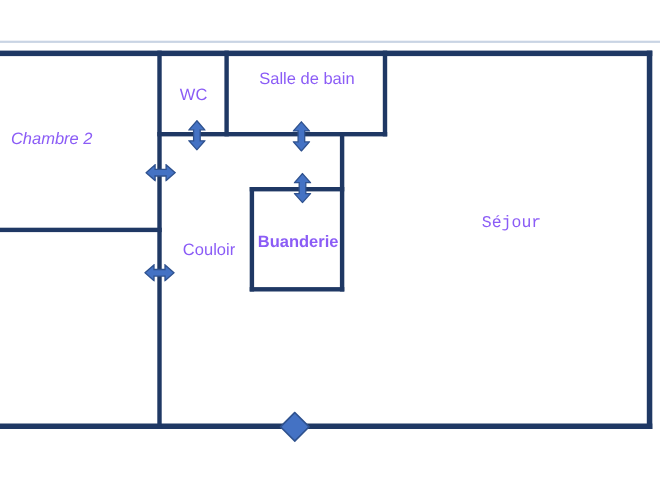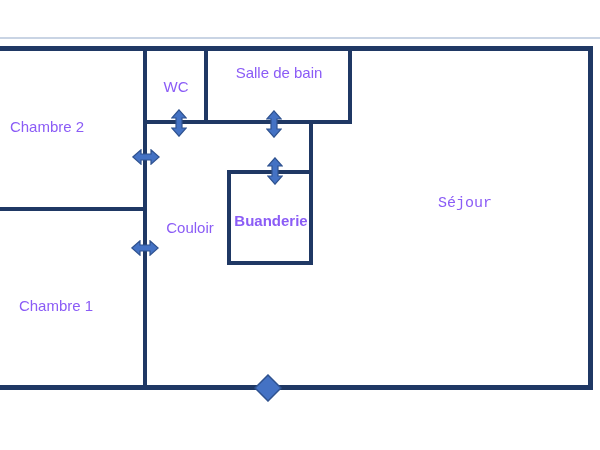--- a/index.html
+++ b/index.html
@@ -30,27 +30,26 @@
   <div class="wall" style="left:143px;top:46px;width:4px;height:344px;"></div>
   <div class="wall" style="left:0;top:207px;width:147px;height:4px;"></div>
   <div class="wall" style="left:204px;top:46px;width:4px;height:78px;"></div>
   <div class="wall" style="left:143px;top:120px;width:209px;height:4px;"></div>
   <div class="wall" style="left:348px;top:46px;width:4px;height:78px;"></div>
   <div class="wall" style="left:309px;top:120px;width:4px;height:145px;"></div>
   <div class="wall" style="left:227px;top:170px;width:4px;height:95px;"></div>
   <div class="wall" style="left:227px;top:170px;width:86px;height:4px;"></div>
   <div class="wall" style="left:227px;top:261px;width:86px;height:4px;"></div>
 
-  <div class="room-label" style="left:47px;top:126px;">Chambre 2</div>
+  <div class="room-label" style="left:47px;top:126px;font-style:italic;">Chambre 2</div>
   <div class="room-label" style="left:176px;top:86px;">WC</div>
   <div class="room-label" style="left:279px;top:72px;">Salle de bain</div>
   <div class="room-label" style="left:465px;top:203px;font-family:Liberation Mono, monospace;">Séjour</div>
   <div class="room-label" style="left:190px;top:227px;">Couloir</div>
   <div class="room-label" style="left:271px;top:220px;font-weight:bold;">Buanderie</div>
-  <div class="room-label" style="left:56px;top:305px;">Chambre 1</div>
 
   <div class="door" style="left:171px;top:109px;">
     <svg width="16" height="28" viewBox="0 0 16 28">
       <polygon points="8,0.8 15.2,9 11,9 11,19 15.2,19 8,27.2 0.8,19 5,19 5,9 0.8,9" fill="#4472c4" stroke="#2f528f" stroke-width="1.2"></polygon>
     </svg>
   </div>
   <div class="door" style="left:266px;top:110px;">
     <svg width="16" height="28" viewBox="0 0 16 28">
       <polygon points="8,0.8 15.2,9 11,9 11,19 15.2,19 8,27.2 0.8,19 5,19 5,9 0.8,9" fill="#4472c4" stroke="#2f528f" stroke-width="1.2"></polygon>
     </svg>

